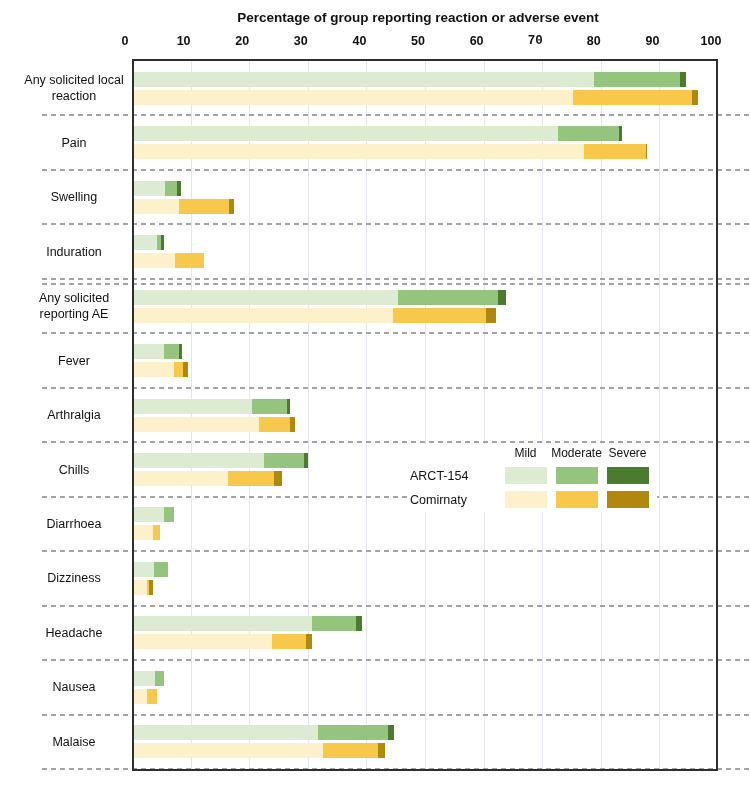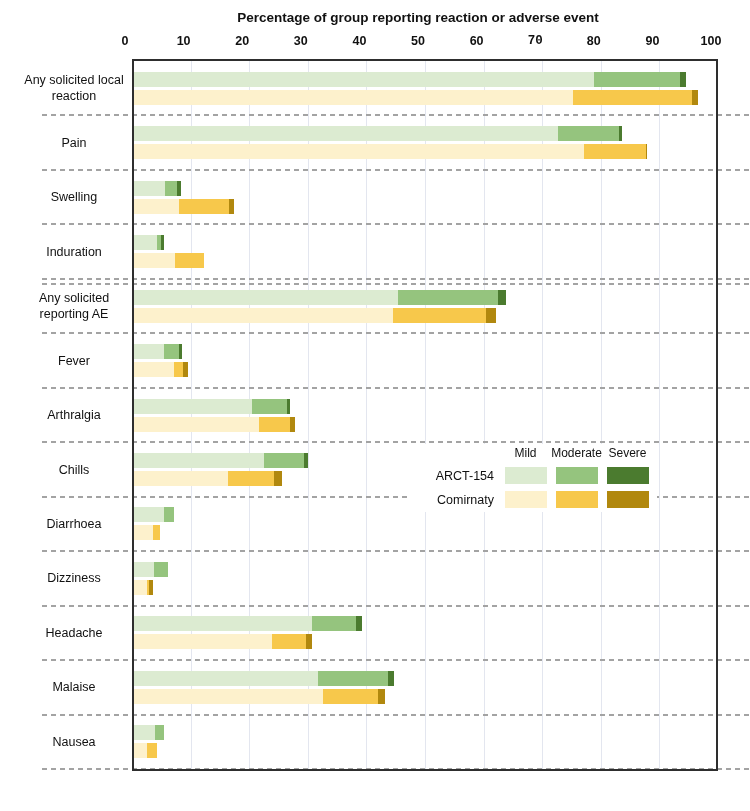--- a/index.html
+++ b/index.html
@@ -29,21 +29,21 @@
 
   .sep { position:absolute; left:-92px; right:-36px; height:2px; bottom:-1px; z-index:3;
          background:repeating-linear-gradient(90deg, #a3a3a3 0 5px, transparent 5px 9px); }
   .sep.sep-upper { bottom:auto; top:calc(100% + 4px); }
 
   .legend { position:absolute; left:408px; top:444px; z-index:4; background:#fff;
             padding:2px 4px 4px 2px; }
   .legend-grid { display:grid; grid-template-columns:90px 51px 51px 51px;
                  row-gap:7px; align-items:center; font-size:12.5px; color:#111; }
   .legend-head { text-align:center; font-size:12px; }
-  .legend-row-label { text-align:right; padding-right:6px; white-space:nowrap; }
+  .legend-row-label { text-align:left; padding-right:6px; white-space:nowrap; }
   .swatch { width:42px; height:17px; margin:0 auto; }
 </style>
 </head>
 <body>
 
 <div class="chart">
   <div class="chart-title">Percentage of group reporting reaction or adverse event</div>
 
   <div class="axis">
       <div class="tick-label" style="left: 0%;">0</div>
@@ -215,42 +215,42 @@
             <div class="seg" style="width: 1%; background: rgb(75, 123, 47);"></div>
           </div>
           <div class="bar">
             <div class="seg" style="width: 23.7%; background: rgb(253, 241, 204);"></div>
             <div class="seg" style="width: 5.8%; background: rgb(247, 200, 75);"></div>
             <div class="seg" style="width: 1.1%; background: rgb(177, 136, 14);"></div>
           </div>
           <div class="sep" style="background: repeating-linear-gradient(90deg, rgb(163, 163, 163) 0px, rgb(163, 163, 163) 5px, transparent 5px, transparent 9px);"></div>
         </div>
         <div class="cat-block">
+          <div class="cat-label">Nausea</div>
+          <div class="bar">
+            <div class="seg" style="width: 3.6%; background: rgb(220, 235, 209);"></div>
+            <div class="seg" style="width: 1.5%; background: rgb(149, 196, 126);"></div>
+          </div>
+          <div class="bar">
+            <div class="seg" style="width: 2.3%; background: rgb(253, 241, 204);"></div>
+            <div class="seg" style="width: 1.7%; background: rgb(247, 200, 75);"></div>
+          </div>
+          <div class="sep" style="background: repeating-linear-gradient(90deg, rgb(163, 163, 163) 0px, rgb(163, 163, 163) 5px, transparent 5px, transparent 9px);"></div>
+        </div>
+        <div class="cat-block">
           <div class="cat-label">Malaise</div>
           <div class="bar">
             <div class="seg" style="width: 31.6%; background: rgb(220, 235, 209);"></div>
             <div class="seg" style="width: 12%; background: rgb(149, 196, 126);"></div>
             <div class="seg" style="width: 1.1%; background: rgb(75, 123, 47);"></div>
           </div>
           <div class="bar">
             <div class="seg" style="width: 32.4%; background: rgb(253, 241, 204);"></div>
             <div class="seg" style="width: 9.5%; background: rgb(247, 200, 75);"></div>
             <div class="seg" style="width: 1.2%; background: rgb(177, 136, 14);"></div>
-          </div>
-          <div class="sep" style="background: repeating-linear-gradient(90deg, rgb(163, 163, 163) 0px, rgb(163, 163, 163) 5px, transparent 5px, transparent 9px);"></div>
-        </div>
-        <div class="cat-block">
-          <div class="cat-label">Nausea</div>
-          <div class="bar">
-            <div class="seg" style="width: 3.6%; background: rgb(220, 235, 209);"></div>
-            <div class="seg" style="width: 1.5%; background: rgb(149, 196, 126);"></div>
-          </div>
-          <div class="bar">
-            <div class="seg" style="width: 2.3%; background: rgb(253, 241, 204);"></div>
-            <div class="seg" style="width: 1.7%; background: rgb(247, 200, 75);"></div>
           </div>
           <div class="sep" style="background: repeating-linear-gradient(90deg, rgb(163, 163, 163) 0px, rgb(163, 163, 163) 5px, transparent 5px, transparent 9px);"></div>
         </div>
       </div>
     <div class="plot-frame"></div>
   </div>
 
   <div class="legend">
     <div class="legend-grid">
         <div class="legend-head"></div>

